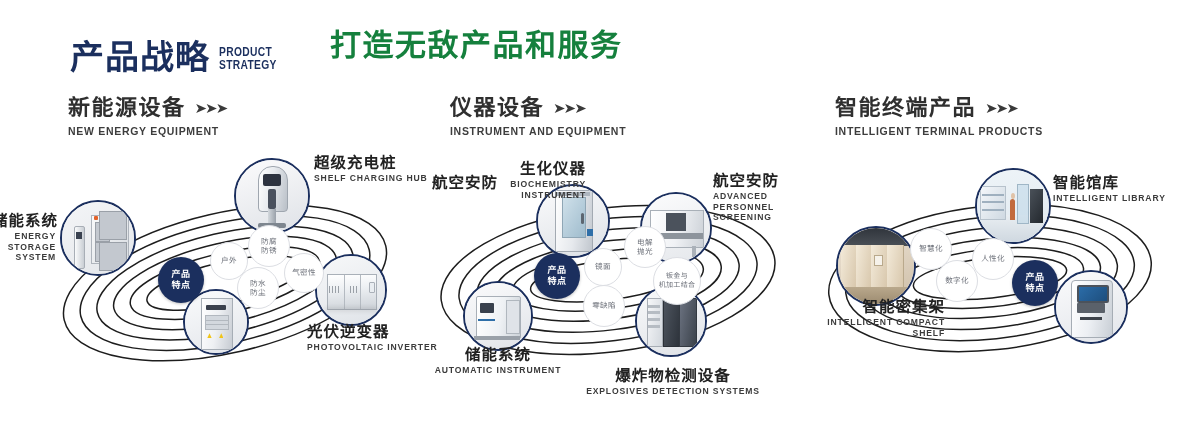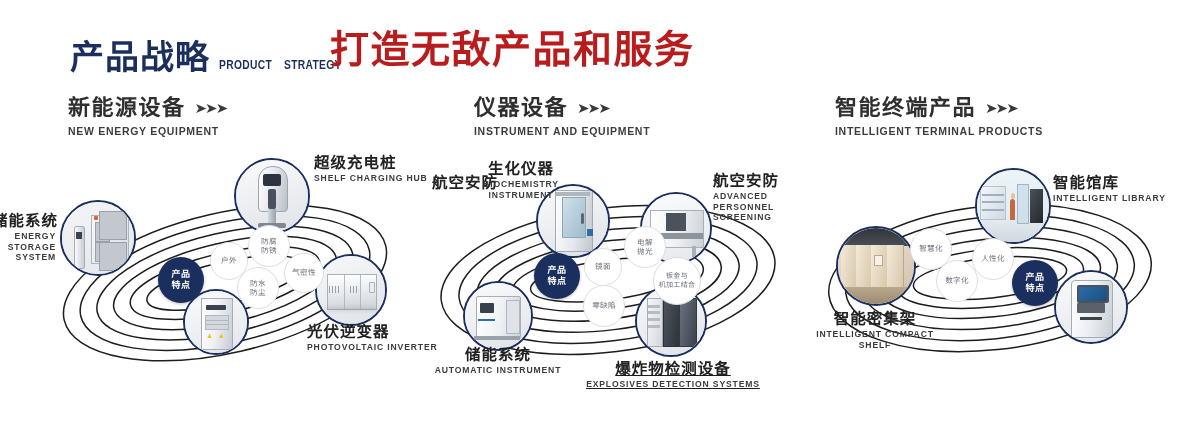--- a/index.html
+++ b/index.html
@@ -34,41 +34,41 @@
     font-size: 34px;
     font-weight: 700;
     color: #1b2f5e;
     letter-spacing: 1px;
     line-height: 1;
     font-family: "Liberation Sans", "DejaVu Sans", sans-serif;
   }
   .brand-en {
     margin-left: 9px;
     display: flex;
-    flex-direction: row;
+    flex-direction: column;
     justify-content: flex-end;
     line-height: 1.05;
     padding-bottom: 2px;
   }
   .brand-en span {
     font-size: 12.5px;
     font-weight: 700;
     color: #1b2f5e;
     letter-spacing: 0.4px;
     transform: scaleX(0.82);
     transform-origin: left center;
     white-space: nowrap;
   }
   .headline {
     position: absolute;
     left: 330px;
     top: 30px;
-    font-size: 39px;
-    font-weight: 700;
-    color: #b91c1c;
+    font-size: 31px;
+    font-weight: 700;
+    color: #15803d;
     letter-spacing: 1.5px;
     line-height: 1;
   }
 
   
   .sec-title {
     position: absolute;
   }
   .sec-title .row {
     display: flex;
@@ -90,21 +90,21 @@
     transform: scaleY(0.95);
   }
   .sec-title .en {
     margin-top: 5px;
     font-size: 10.5px;
     font-weight: 700;
     color: #3d3d3d;
     letter-spacing: 0.7px;
   }
   #sec-1 { left: 68px;  top: 96px; }
-  #sec-2 { left: 450px; top: 96px; margin-left: 24px; }
+  #sec-2 { left: 450px; top: 96px; }
   #sec-3 { left: 835px; top: 96px; }
 
   
   .cluster {
     position: absolute;
     top: 150px;
     height: 265px;
   }
   #cluster-1 { left: 20px;  width: 420px; }
   #cluster-2 { left: 408px; width: 420px; }
@@ -604,21 +604,21 @@
 
     <div class="node" style="left:128px; top:34px; width:74px; height:74px;">
       <div class="ph ph-bio">
         <div class="frame"></div>
           <div class="top"></div>
           <div class="door"></div>
         <div class="hdl"></div>
           <div class="blue"></div>
       </div>
     </div>
-    <div class="lab center" style="left:48px; top:10px; width:130px;">
+    <div class="lab center" style="left:48px; top:10px; width:130px;text-align:right;">
       <div class="cn">生化仪器</div>
       <div class="en" style="white-space:normal;">BIOCHEMISTRY INSTRUMENT</div>
     </div>
 
     <div class="node" style="left:232px; top:42px; width:72px; height:72px;">
       <div class="ph ph-screen">
         <div class="unit"></div>
           <div class="dark"></div>
           <div class="belt"></div>
         <div class="leg l"></div>
@@ -648,21 +648,21 @@
       <div class="ph ph-rack">
         <div class="col c1"></div>
           <div class="col c2"></div>
           <div class="col c3"></div>
         <div class="sl s1"></div>
           <div class="sl s2"></div>
           <div class="sl s3"></div>
           <div class="sl s4"></div>
       </div>
     </div>
-    <div class="lab center" style="left:175px; top:210px; width:180px;text-decoration:underline;">
+    <div class="lab center" style="left:175px; top:217px; width:180px;">
       <div class="cn">爆炸物检测设备</div>
       <div class="en">EXPLOSIVES DETECTION SYSTEMS</div>
     </div>
 
     <div class="feat core" style="left:126px; top:103px; width:46px; height:46px;">
       <span style="white-space:pre-line;">产品
 特点</span>
     </div>
     <div class="feat" style="left:176px; top:98px; width:38px; height:38px;">
       <span style="white-space:pre-line;">镜面</span>
@@ -714,21 +714,21 @@
       <div class="ph ph-shelf">
         <div class="wall"></div>
         <div class="unit u1"></div>
           <div class="unit u2"></div>
         <div class="unit u3"></div>
           <div class="unit u4"></div>
         <div class="panelw"></div>
           <div class="floor"></div>
       </div>
     </div>
-    <div class="lab center" style="left:5px; top:160px; width:140px;">
+    <div class="lab center" style="left:5px; top:148px; width:140px;text-align:right;">
       <div class="cn">智能密集架</div>
       <div class="en" style="white-space:normal;">INTELLIGENT COMPACT SHELF</div>
     </div>
 
     <div class="node" style="left:254px; top:120px; width:74px; height:74px;">
       <div class="ph ph-term">
         <div class="body"></div>
           <div class="scr"></div>
           <div class="kb"></div>
           <div class="slot"></div>

